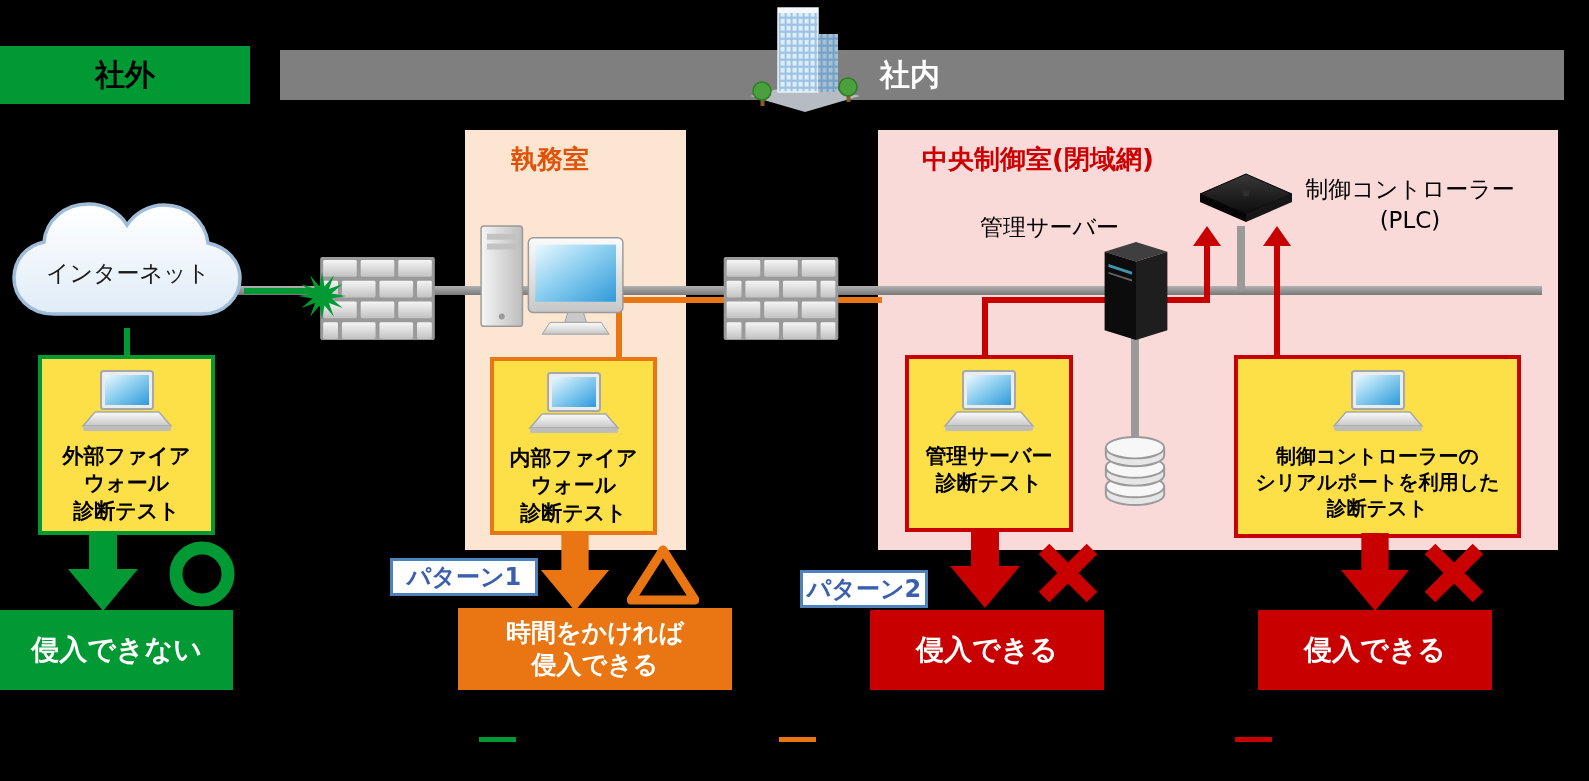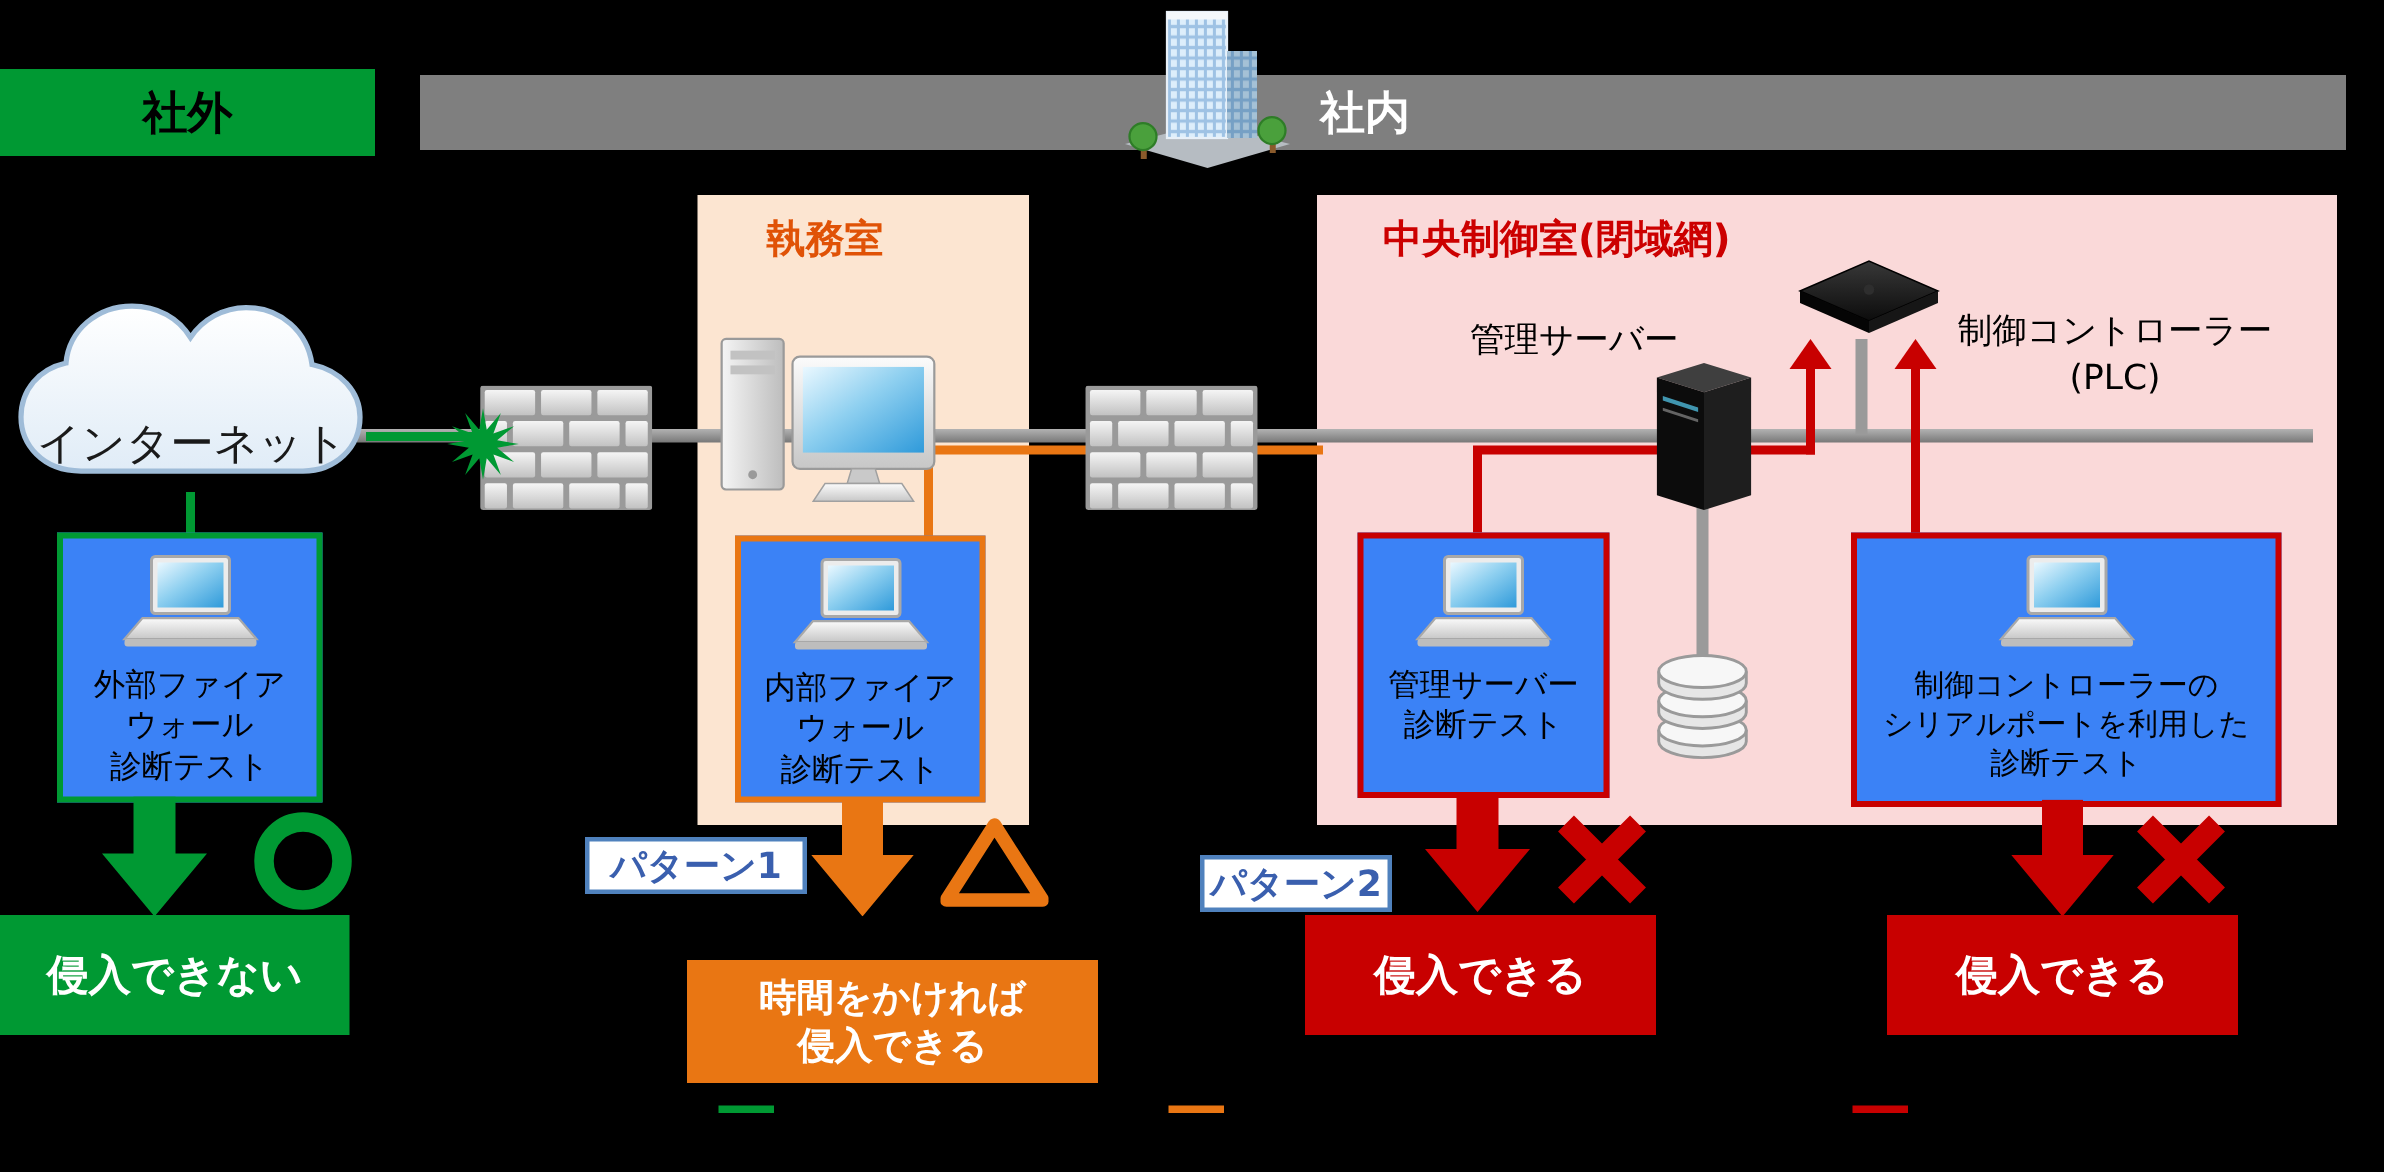--- a/index.html
+++ b/index.html
@@ -3,21 +3,21 @@
 <meta charset="utf-8">
 <style>
   * { box-sizing: border-box; margin: 0; padding: 0; }
   html,body { background:#000; }
   .stage {
     position: relative; width: 1589px; height: 781px;
     background:#000; overflow: hidden;
     font-family: "DejaVu Sans", "Liberation Sans", sans-serif;
   }
   .abs { position: absolute; }
-  .preline { white-space: pre-line; margin-top: 32px; }
+  .preline { white-space: pre-line; }
 
   .banner-out {
     background:#009933; color:#000000; font-size:30px; font-weight:bold;
     display:flex; align-items:center; justify-content:center;
   }
   .banner-in {
     background:#7f7f7f; color:#fff; font-size:30px; font-weight:bold;
     display:flex; align-items:center; padding-left:600px;
   }
   .zone-office { background:#fce5d1; }
@@ -32,22 +32,22 @@
   .link-red { background:#c80000; }
   .link-gray { background:#9a9a9a; }
 
   .arrowhead-up {
     width:0; height:0;
     border-left:14px solid transparent; border-right:14px solid transparent;
     border-bottom:20px solid #c80000;
   }
 
   .testbox {
-    background:#3b82f6; display:flex; flex-direction:column;
-    align-items:center; text-align:center;
+    background:#fde047; display:flex; flex-direction:column;
+    align-items:center; text-align:center;font-weight:bold;
   }
   .testbox.b-green { border:4px solid #009933; }
   .testbox.b-orange { border:4px solid #e97613; }
   .testbox.b-red { border:4px solid #c80000; }
   .testbox .lbl { font-size:21px; line-height:1.3; color:#000; margin-top:7px; }
   .testbox .lbl.small { font-size:20px; }
   .testbox .laptop { margin-top:11px; }
 
   .pattern {
     background:#fff; border:3px solid #4f81bd; color:#3a5fae;
@@ -59,22 +59,22 @@
     color:#fff; font-weight:bold; text-align:center;
     display:flex; align-items:center; justify-content:center;
     line-height:1.3;
   }
   .resultbox.green { background:#009933; font-size:28px; }
   .resultbox.orange { background:#e97613; font-size:25px; }
   .resultbox.red { background:#c80000; font-size:28px; }
 
   .devlabel { color:#000; font-size:23px; line-height:1.35; }
   .cloud-label {
-    position:absolute; left:0; top:84px; width:100%;
-    text-align:center; font-size:29px; color:#1a1a1a;
+    position:absolute; left:0; top:66px; width:100%;
+    text-align:center; font-size:23px; color:#1a1a1a;
   }
   .icon-green { color:#009933; }
   .icon-orange { color:#e97613; }
   .icon-red { color:#c80000; }
 </style>
 </head>
 <body>
 
 <svg width="0" height="0" style="position:absolute" aria-hidden="true">
   <defs>

